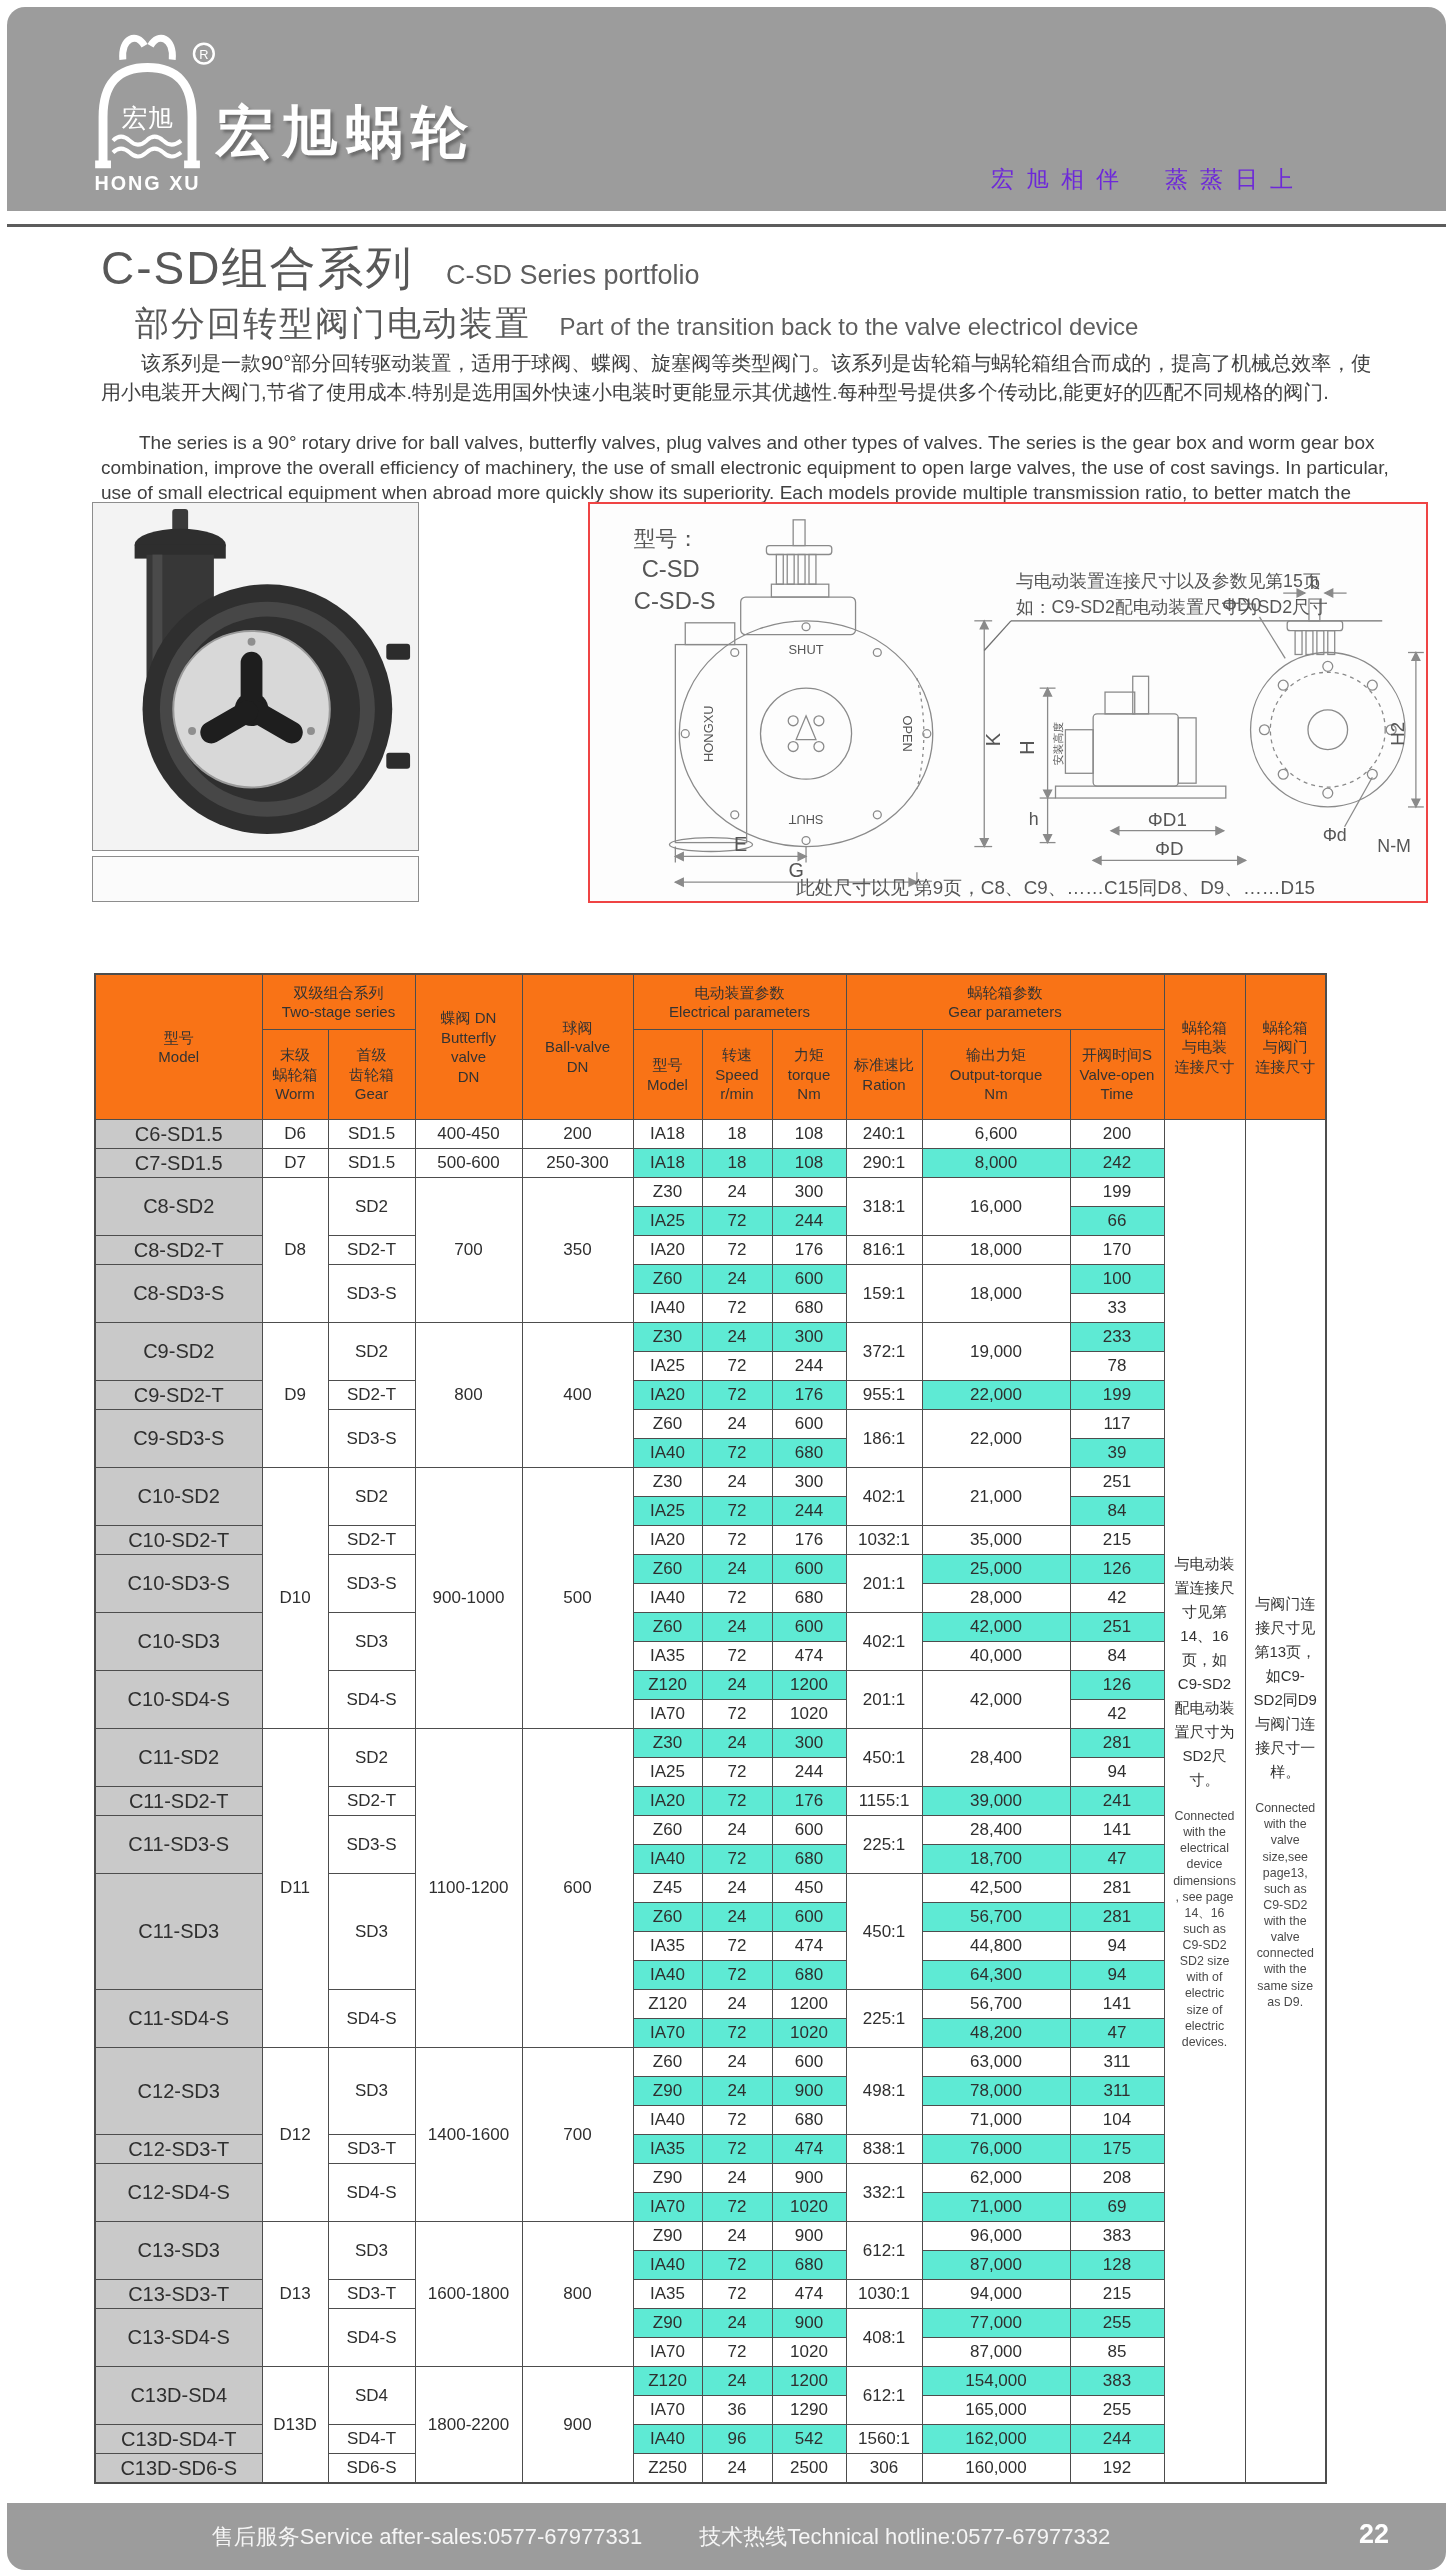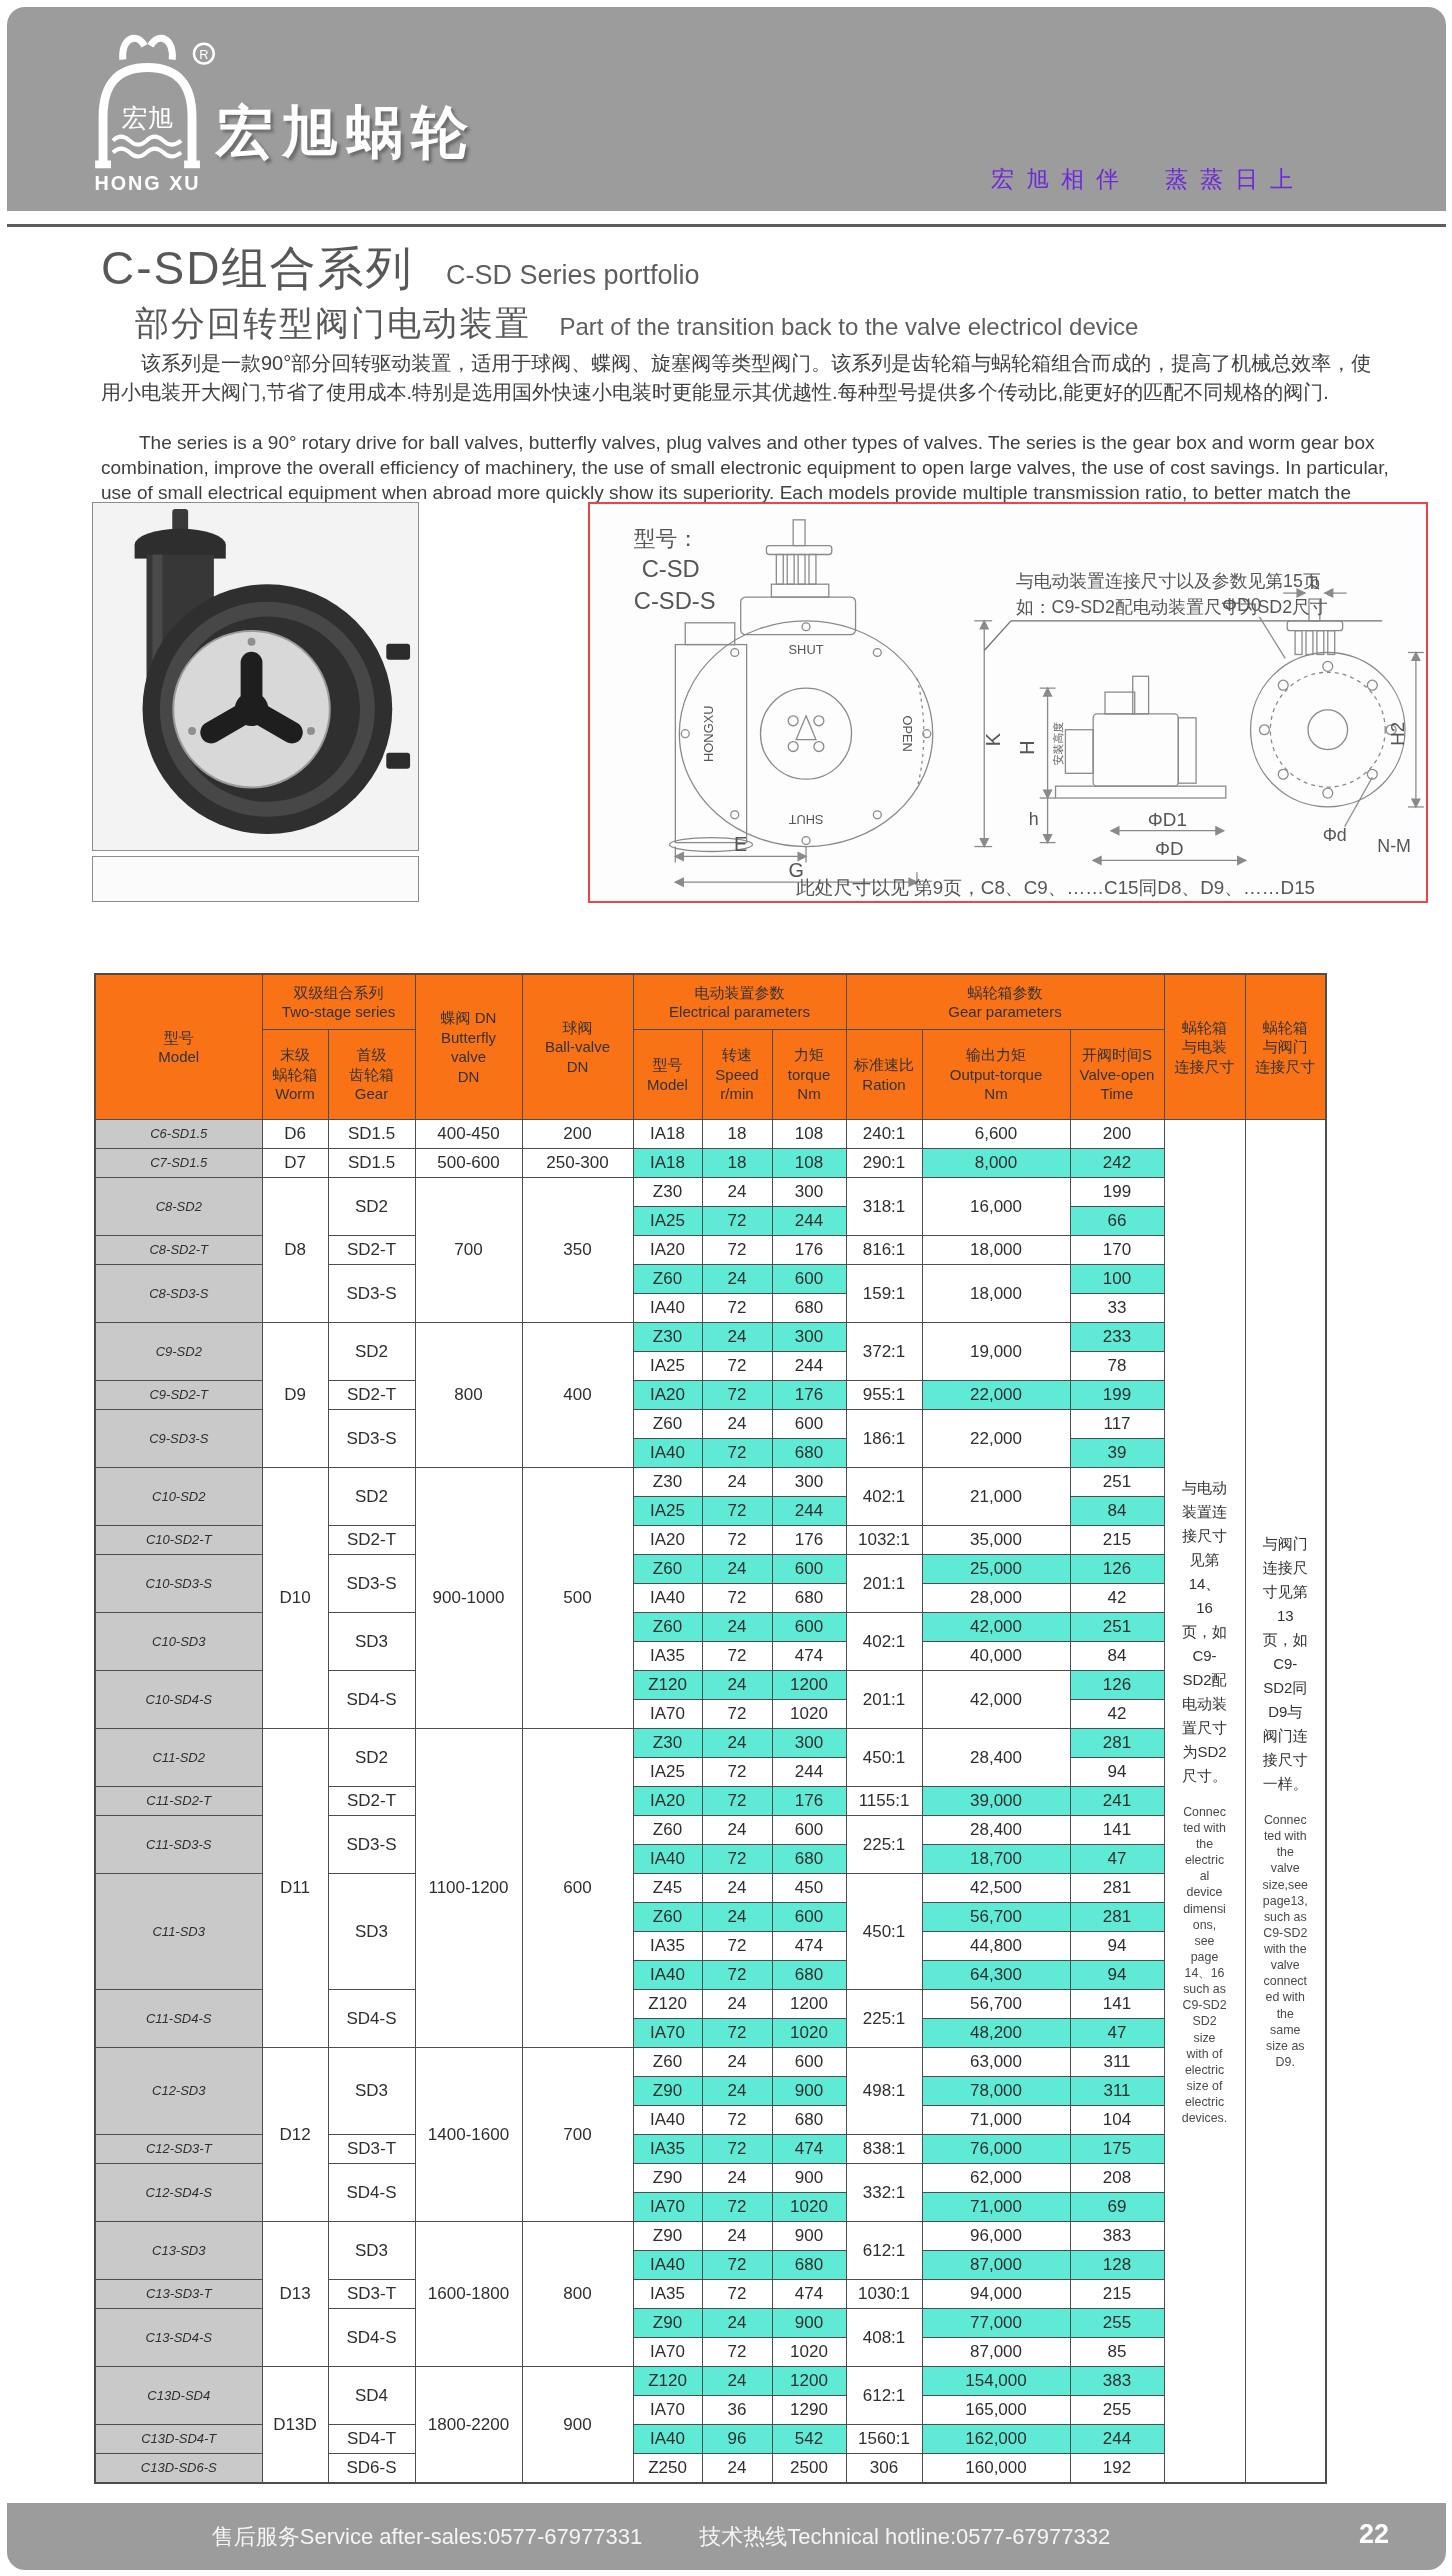--- a/index.html
+++ b/index.html
@@ -26,23 +26,23 @@
   .photo-box2{left:92px;top:856px;width:325px;height:44px;border:1px solid #8d8d8d;background:#fbfbfb;}
   .draw-box{left:588px;top:502px;width:836px;height:397px;border:2px solid #ef4444;background:#fdfdfd;}
   
   table.spec{position:absolute;left:94px;top:973px;border-collapse:collapse;table-layout:fixed;border:2px solid #4d4d4d;}
   .spec th,.spec td{border:1px solid #4d4d4d;text-align:center;vertical-align:middle;padding:0;}
   .spec thead th{background:#f97316;font-size:15px;font-weight:normal;color:#333;white-space:pre-line;line-height:1.3;padding:2px 1px;}
   .spec thead tr.h1 th{height:50px;}
   .spec thead tr.h2 th{height:85px;}
   .spec tbody td{height:28px;font-size:17px;color:#2f2f2f;line-height:1.05;}
   .spec tbody tr.alt{background:#5eead4;padding-left:40px;}
-  .spec td.c-model{background:#c9c9c9;font-size:13px;font-style:italic;}
+  .spec td.c-model{background:#c9c9c9;font-size:20px;}
   .spec td.c-worm,.spec td.c-gear,.spec td.c-dn,.spec td.c-ratio,.spec td.c-out-span{background:#ffffff;}
-  .spec td.c-note{background:#ffffff;vertical-align:middle;padding:4px 17px;}
+  .spec td.c-note{background:#ffffff;vertical-align:middle;padding:4px 8px;}
   .note-cn{font-size:15px;line-height:1.6;color:#333;}
   .note-en{font-size:12.4px;line-height:1.3;color:#4a4a4a;margin-top:16px;word-break:break-word;}
   
   .footer{left:7px;top:2503px;width:1439px;height:67px;background:#9c9c9c;border-radius:0 0 18px 18px;}
   .footer-text{left:7px;top:2522px;width:1308px;text-align:center;color:#f5f5f5;font-size:22px;white-space:nowrap;}
   .footer-text .sep{display:inline-block;width:57px;}
   .page-num{left:1359px;top:2519px;color:#ffffff;font-size:27px;font-weight:bold;}
   
   svg text{font-family:"Liberation Sans","DejaVu Sans",sans-serif;}
 </style>

